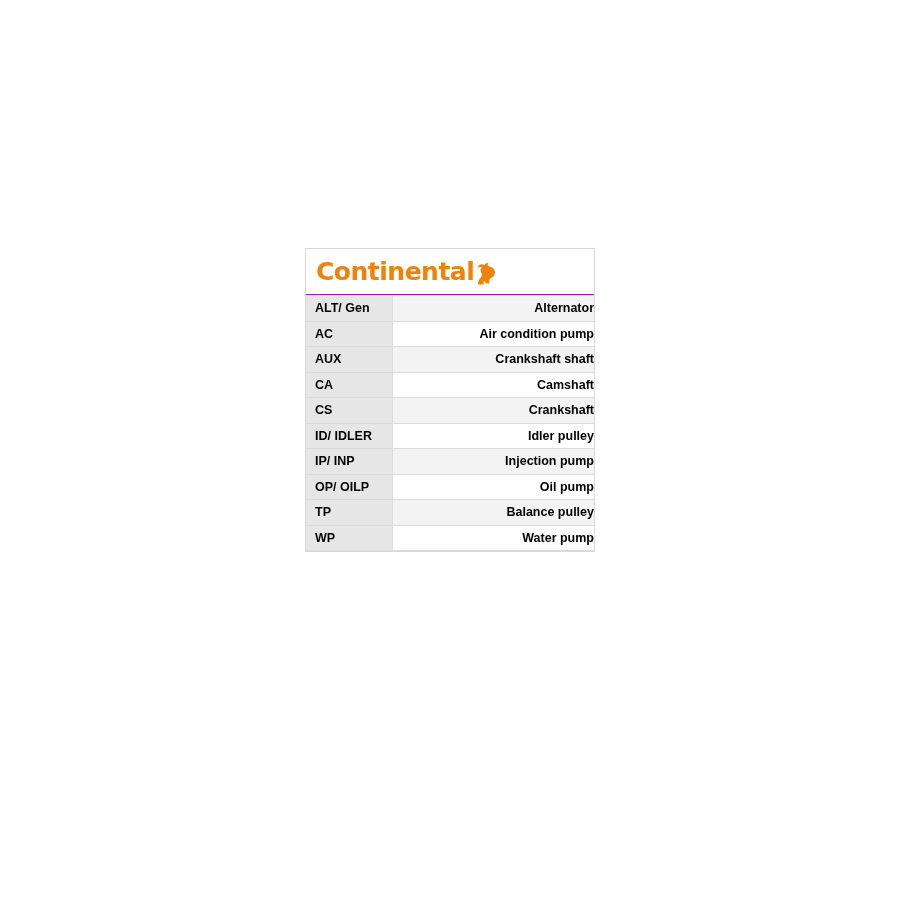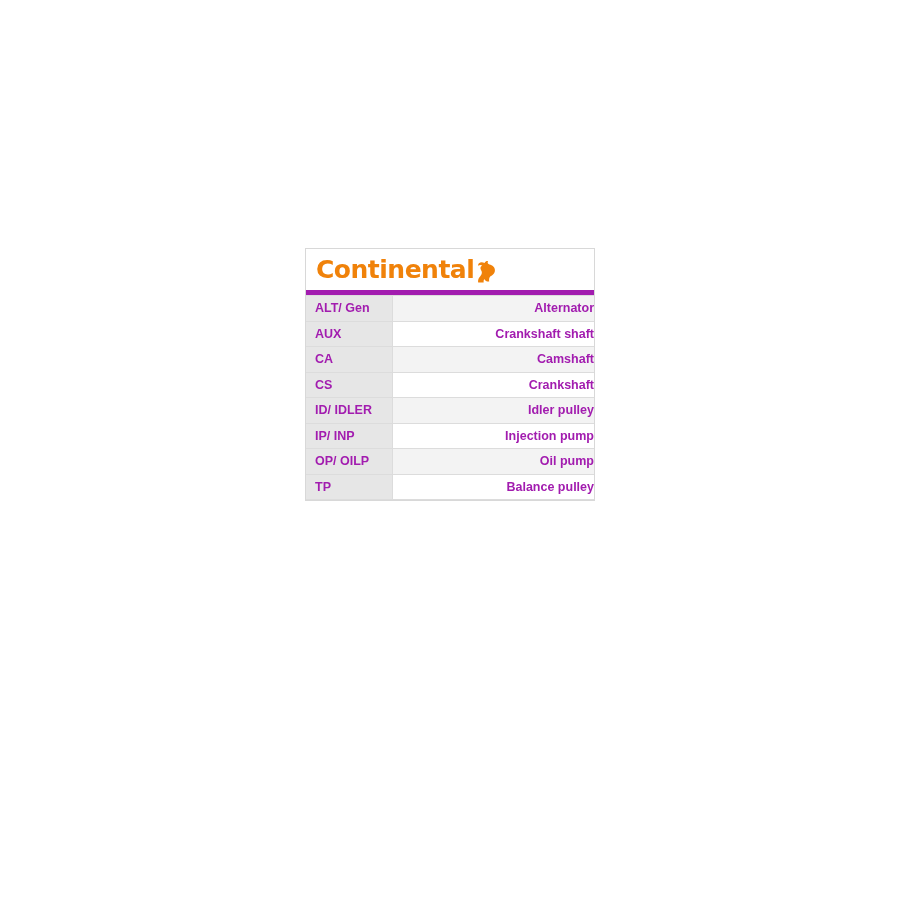--- a/index.html
+++ b/index.html
@@ -21,21 +21,21 @@
     top: 248px;
     width: 290px;
     background: #ffffff;
     border: 1px solid #d8d8d8;
     box-sizing: border-box;
   }
 
   
   .brand-header {
     height: 46px;
-    border-bottom: 5px solid #a21caf;
+    border-bottom: 1px solid #a21caf;
     display: flex;
     align-items: center;
     padding-left: 10px;
     background: #ffffff;
     box-sizing: border-box;
   }
   .brand-mark {
     display: flex;
     align-items: flex-end;
     line-height: 1;
@@ -63,21 +63,21 @@
     border-collapse: collapse;
     width: 100%;
     table-layout: fixed;
   }
   table.legend-table tr {
     height: 25.5px;
   }
   table.legend-table td {
     border-top: 1px solid #dcdcdc;
     font-size: 12.5px;
-    color: #a21caf;
+    color: #000000;
     padding: 0 0 0 9px;
     vertical-align: middle;
     white-space: nowrap;
     overflow: hidden;
     text-overflow: ellipsis;
   }
   td.abbr-cell {
     width: 77px;
     background: #e6e6e6;
     font-weight: bold;
@@ -114,20 +114,24 @@
     </div>
   </div>
 
   <table class="legend-table">
     <tbody>
       <tr>
         <td class="abbr-cell">ALT/ Gen</td>
         <td class="desc-cell">Alternator</td>
       </tr>
       <tr>
+        <td class="abbr-cell">AC</td>
+        <td class="desc-cell">Air condition pump</td>
+      </tr>
+      <tr>
         <td class="abbr-cell">AUX</td>
         <td class="desc-cell">Crankshaft shaft</td>
       </tr>
       <tr>
         <td class="abbr-cell">CA</td>
         <td class="desc-cell">Camshaft</td>
       </tr>
       <tr>
         <td class="abbr-cell">CS</td>
         <td class="desc-cell">Crankshaft</td>
@@ -141,16 +145,20 @@
         <td class="desc-cell">Injection pump</td>
       </tr>
       <tr>
         <td class="abbr-cell">OP/ OILP</td>
         <td class="desc-cell">Oil pump</td>
       </tr>
       <tr>
         <td class="abbr-cell">TP</td>
         <td class="desc-cell">Balance pulley</td>
       </tr>
+      <tr>
+        <td class="abbr-cell">WP</td>
+        <td class="desc-cell">Water pump</td>
+      </tr>
     </tbody>
   </table>
 
 </div>
 
 </body></html>

